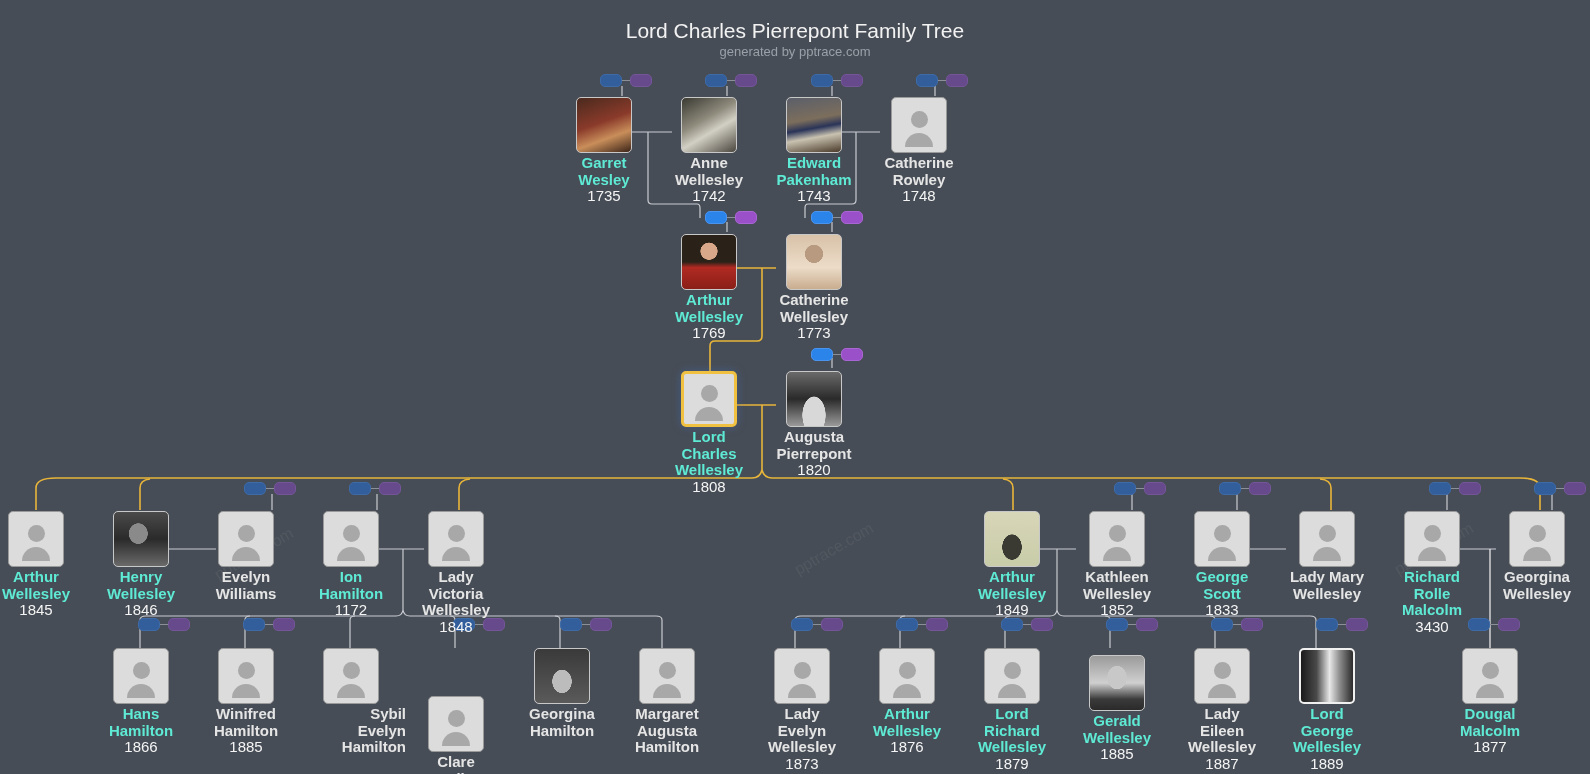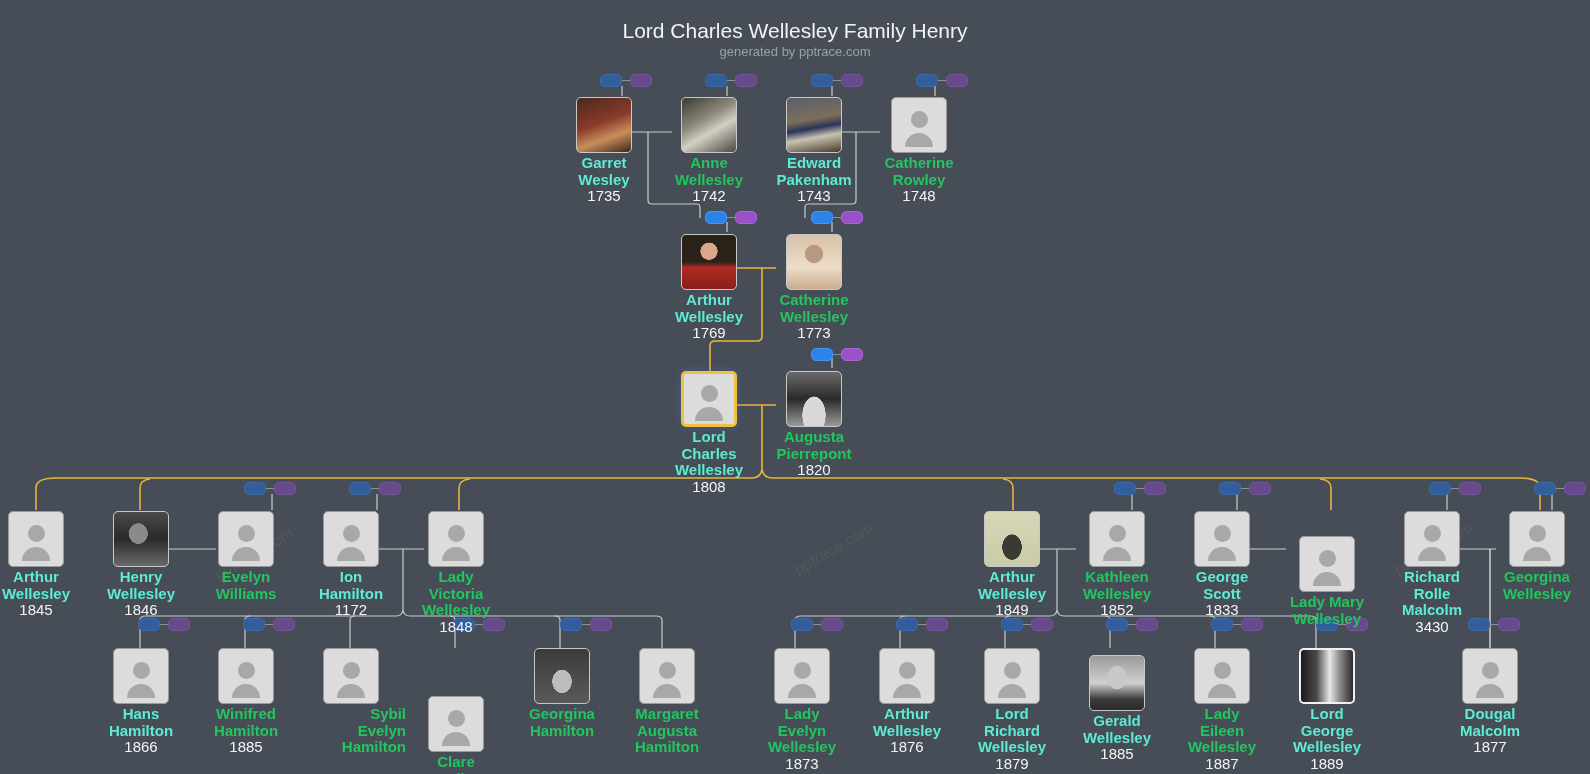--- a/index.html
+++ b/index.html
@@ -38,36 +38,36 @@
   }
   .card .body {
     position: absolute; left: 50%; top: 35px; width: 28px; height: 14px; margin-left: -14px;
     background: #a8a8a8; border-radius: 14px 14px 0 0;
   }
   .card.photo { border: 1px solid #c8c8c8; }
   .name {
     font-weight: bold; font-size: 15px; line-height: 16.5px; margin-top: 2px;
   }
   .name.m { color: #5eead4; }
-  .name.f { color: #22c55e; }
+  .name.f { color: #e5e5e5; }
   .year { color: #f4f4f4; font-size: 15px; line-height: 16px; }
   .toggles { position: absolute; height: 14px; width: 60px; }
   .tg {
     position: absolute; top: 0; width: 22px; height: 13px; border-radius: 5px;
   }
   .tg.b { left: 0; background: #325f9c; border: 1px solid #3e6aa6; }
   .tg.p { left: 30px; background: #664a8c; border: 1px solid #735598; }
   .toggles.on .tg.b { background: #2b84ea; border-color: #4a94ee; }
   .toggles.on .tg.p { background: #9a50c8; border-color: #a866d2; }
   .toggles .bar { position: absolute; left: 22px; top: 6px; width: 8px; height: 1px; background: #8b9098; }
 </style>
 </head>
 <body>
 
-<div class="title">Lord Charles Wellesley Family Henry</div>
+<div class="title">Lord Charles Pierrepont Family Tree</div>
 <div class="subtitle">generated by pptrace.com</div>
 
 <div class="watermark" style="left:790px;top:540px;">pptrace.com</div>
 <div class="watermark" style="left:210px;top:545px;">pptrace.com</div>
 <div class="watermark" style="left:1390px;top:540px;">pptrace.com</div>
 
 <svg class="lines">
   <g fill="none" stroke="#c9ccd1" stroke-width="1.2">
 
     <line x1="624" y1="132" x2="672" y2="132"></line>
@@ -348,21 +348,21 @@
   <div class="year">1852</div>
 </div>
 <div class="person" style="left:1222px;top:511px;">
   <div class="card">
       <div class="head"></div>
       <div class="body"></div>
     </div>
   <div class="name m"><span>George</span><br><span>Scott</span></div>
   <div class="year">1833</div>
 </div>
-<div class="person" style="left:1327px;top:511px;margin-top:25px;">
+<div class="person" style="left:1327px;top:511px;">
   <div class="card">
       <div class="head"></div>
       <div class="body"></div>
     </div>
   <div class="name f"><span>Lady Mary</span><br><span>Wellesley</span></div>
 </div>
 <div class="person" style="left:1432px;top:511px;">
   <div class="card">
       <div class="head"></div>
       <div class="body"></div>

